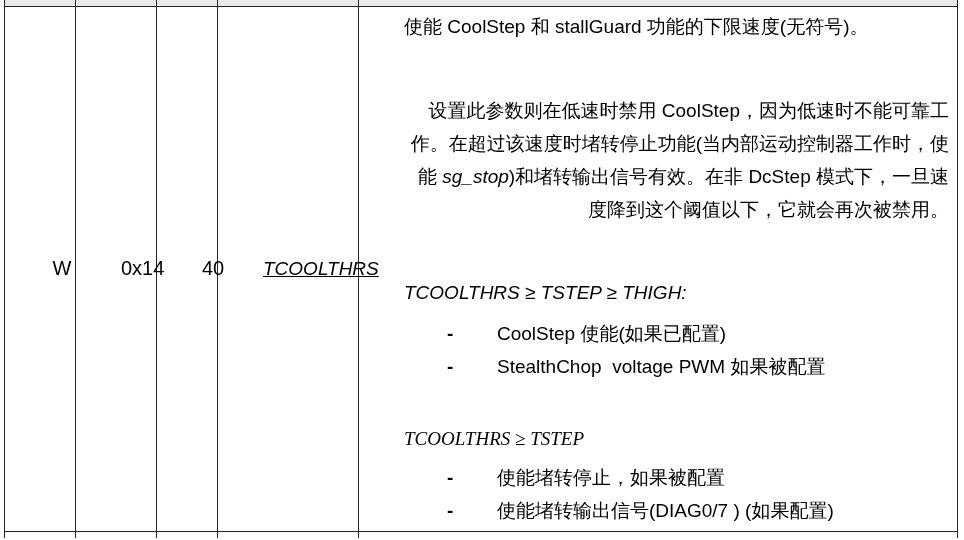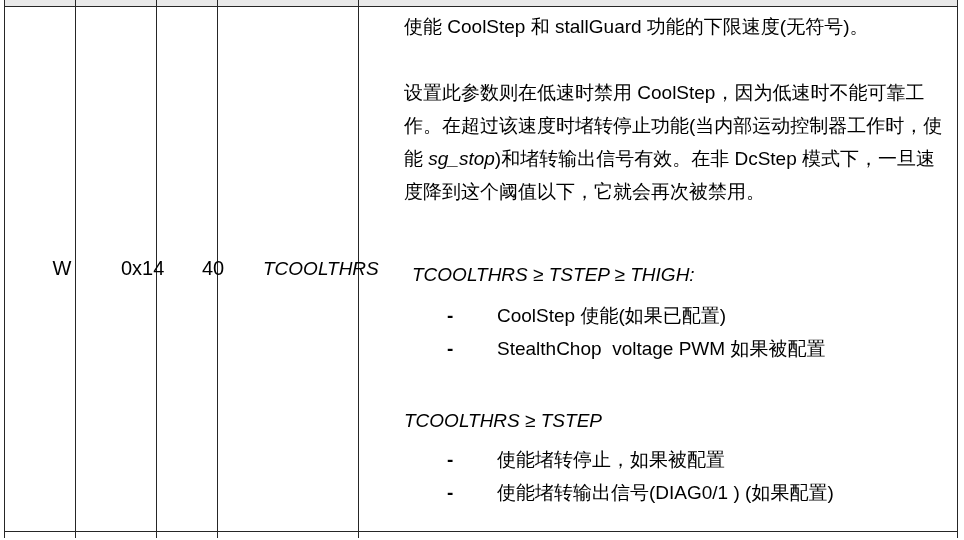--- a/index.html
+++ b/index.html
@@ -46,39 +46,40 @@
     padding-left: 45px;
   }
   td.cell-center {
     text-align: center;
     vertical-align: middle;
     font-size: 20px;
   }
   td.cell-register {
     font-style: italic;
     font-size: 19px;
+    text-decoration: underline;
   }
   td.cell-desc {
     vertical-align: top;
     padding: 3px 8px 0 9px;
     font-size: 19px;
     line-height: 33px;
   }
   .desc-text {
     white-space: pre-wrap;
     margin: 0;
   }
-  .para-main { margin-top: 33px; }
+  .para-main { margin-top: 51px; text-align: right; }
   .hdg {
     font-style: italic;
     margin: 0;
     white-space: pre-wrap;
   }
-  .hdg-1 { margin-top: 50px; margin-left: 8px; }
-  .hdg-2 { margin-top: 39px; }
+  .hdg-1 { margin-top: 50px; }
+  .hdg-2 { margin-top: 39px; font-family: Liberation Serif, serif; }
   .bullets-1 { margin-top: 8px; }
   .bullets-2 { margin-top: 6px; }
   .bullet {
     display: flex;
     padding-left: 43px;
     white-space: pre-wrap;
   }
   .bullet .dash {
     width: 50px;
     flex: none;
@@ -134,21 +135,21 @@
 
         <p class="hdg hdg-2">TCOOLTHRS ≥ TSTEP</p>
 
         <div class="bullets-2">
           <div class="bullet">
             <span class="dash">-</span>
             <span>使能堵转停止，如果被配置</span>
           </div>
           <div class="bullet">
             <span class="dash">-</span>
-            <span>使能堵转输出信号(DIAG0/1 ) (如果配置)</span>
+            <span>使能堵转输出信号(DIAG0/7 ) (如果配置)</span>
           </div>
         </div>
 
       </td>
     </tr>
 
     <tr class="strip-bottom">
       <td></td>
       <td></td>
       <td></td>

